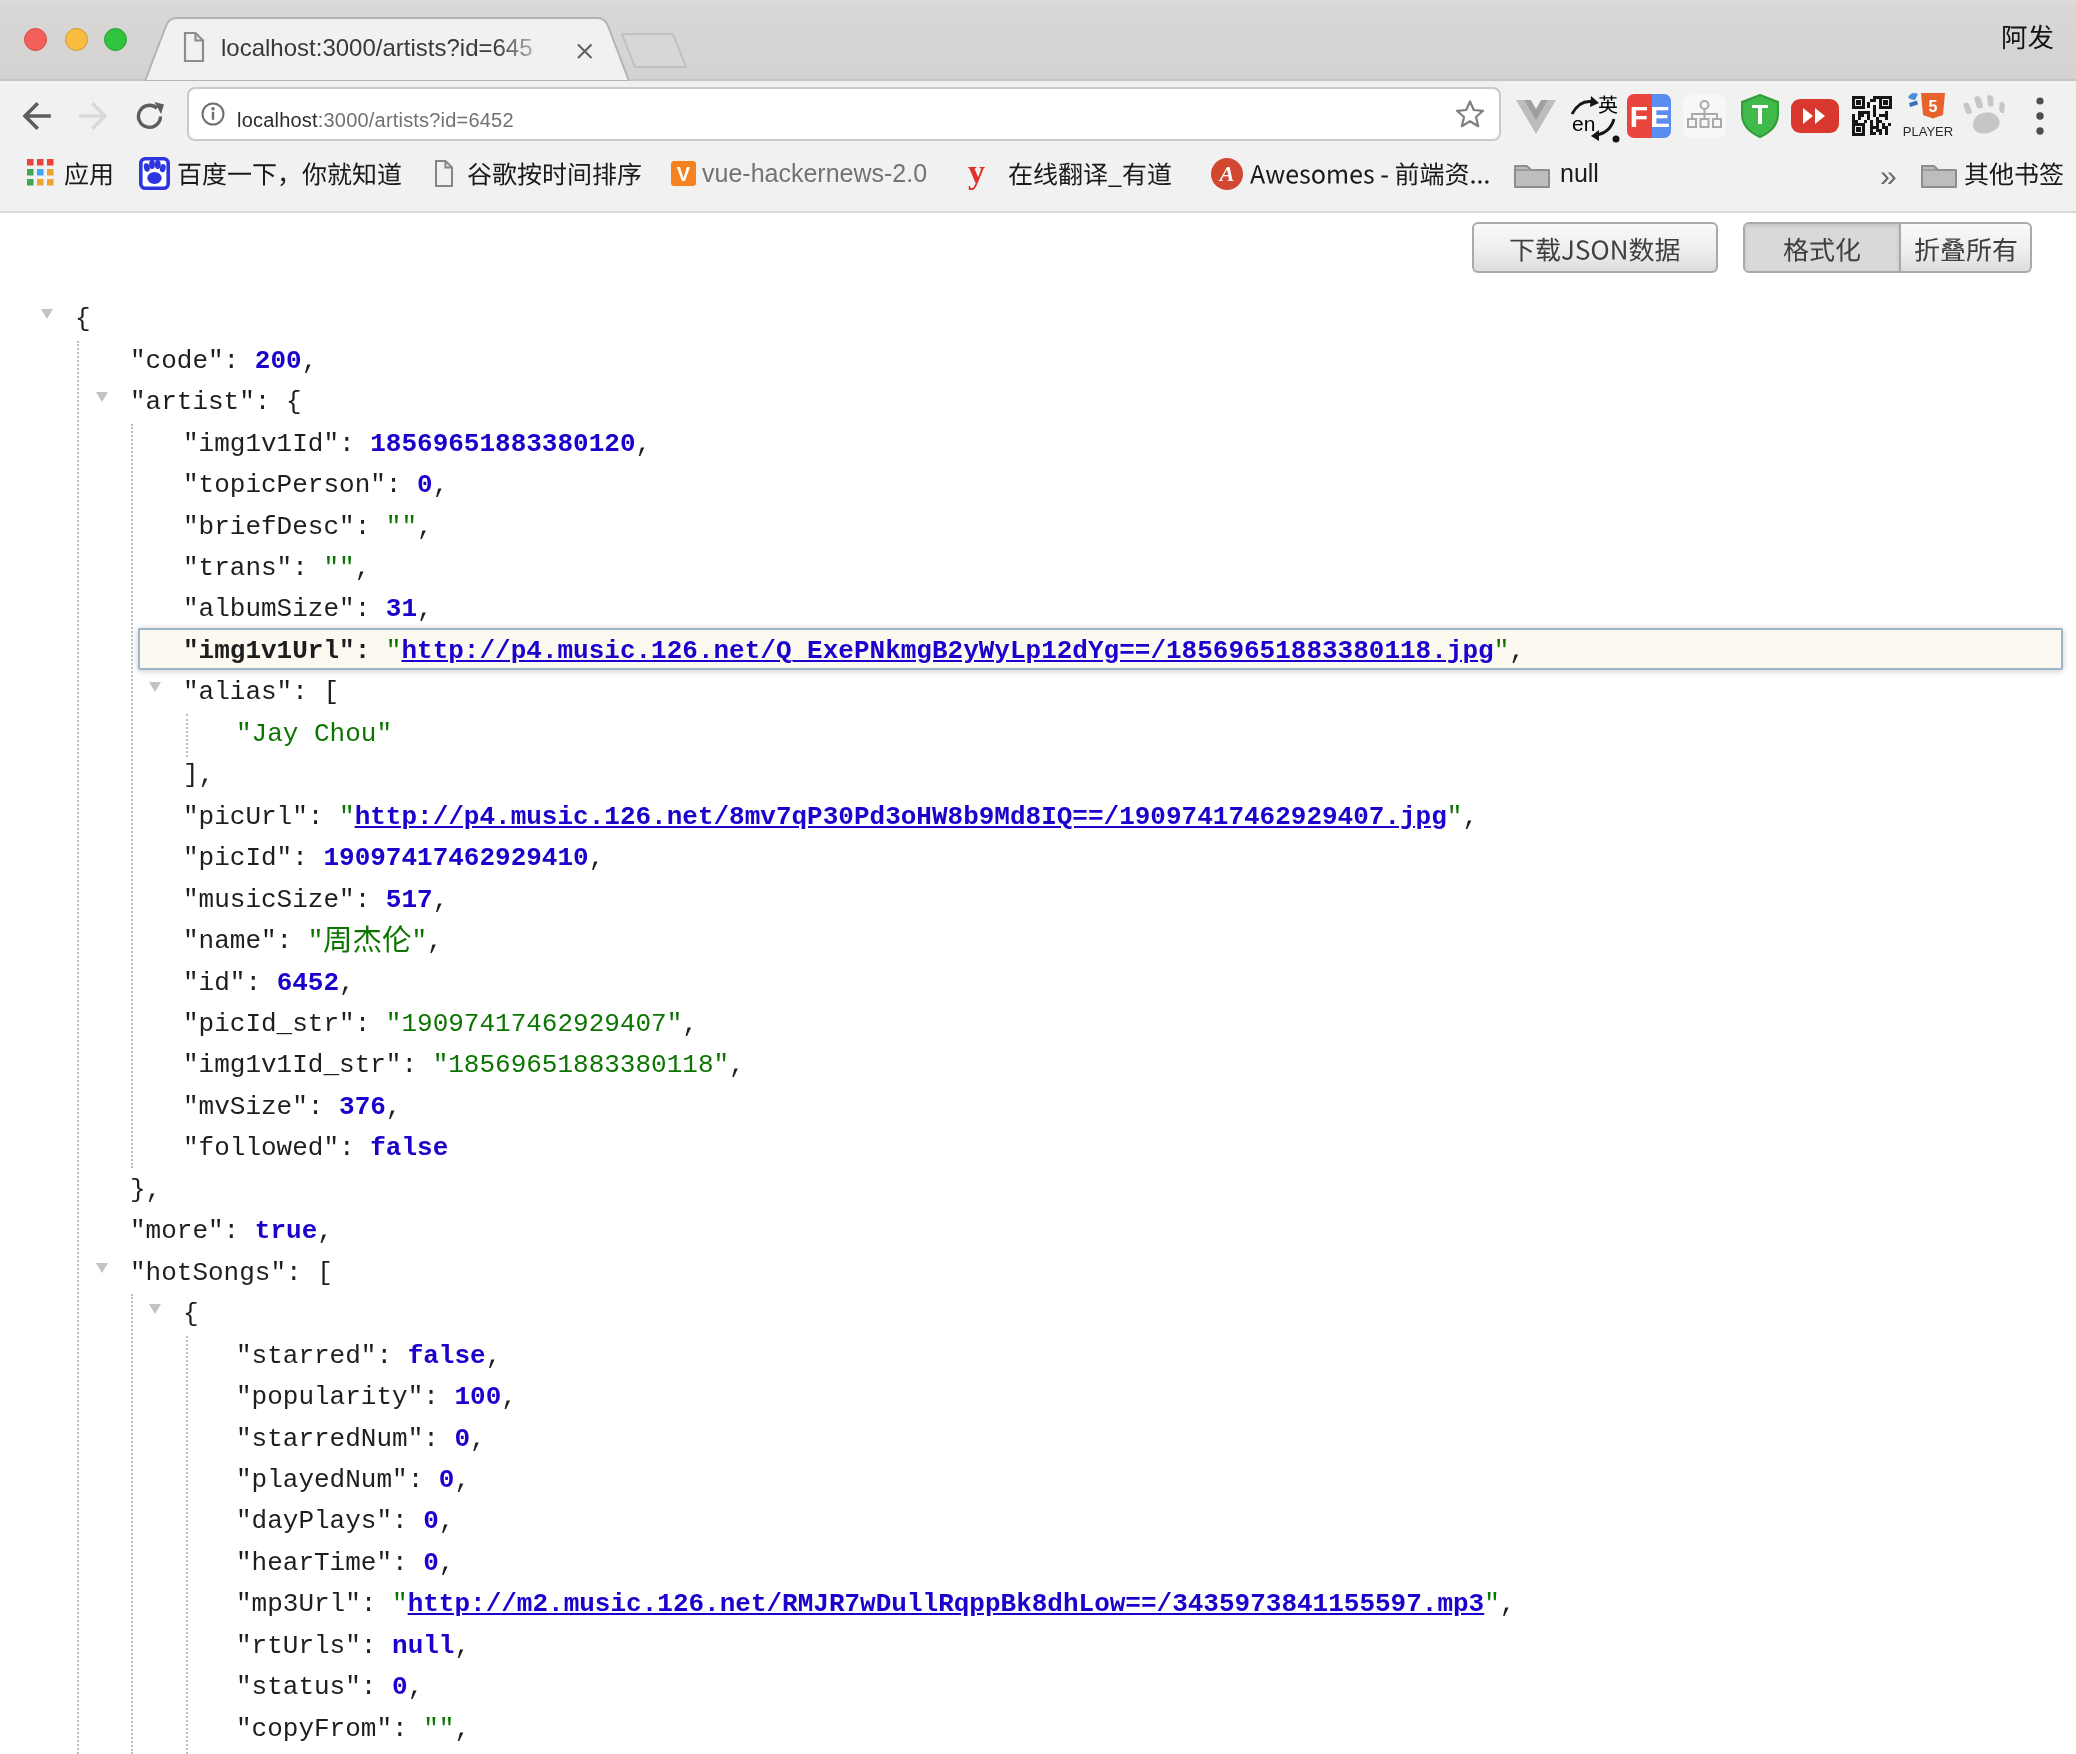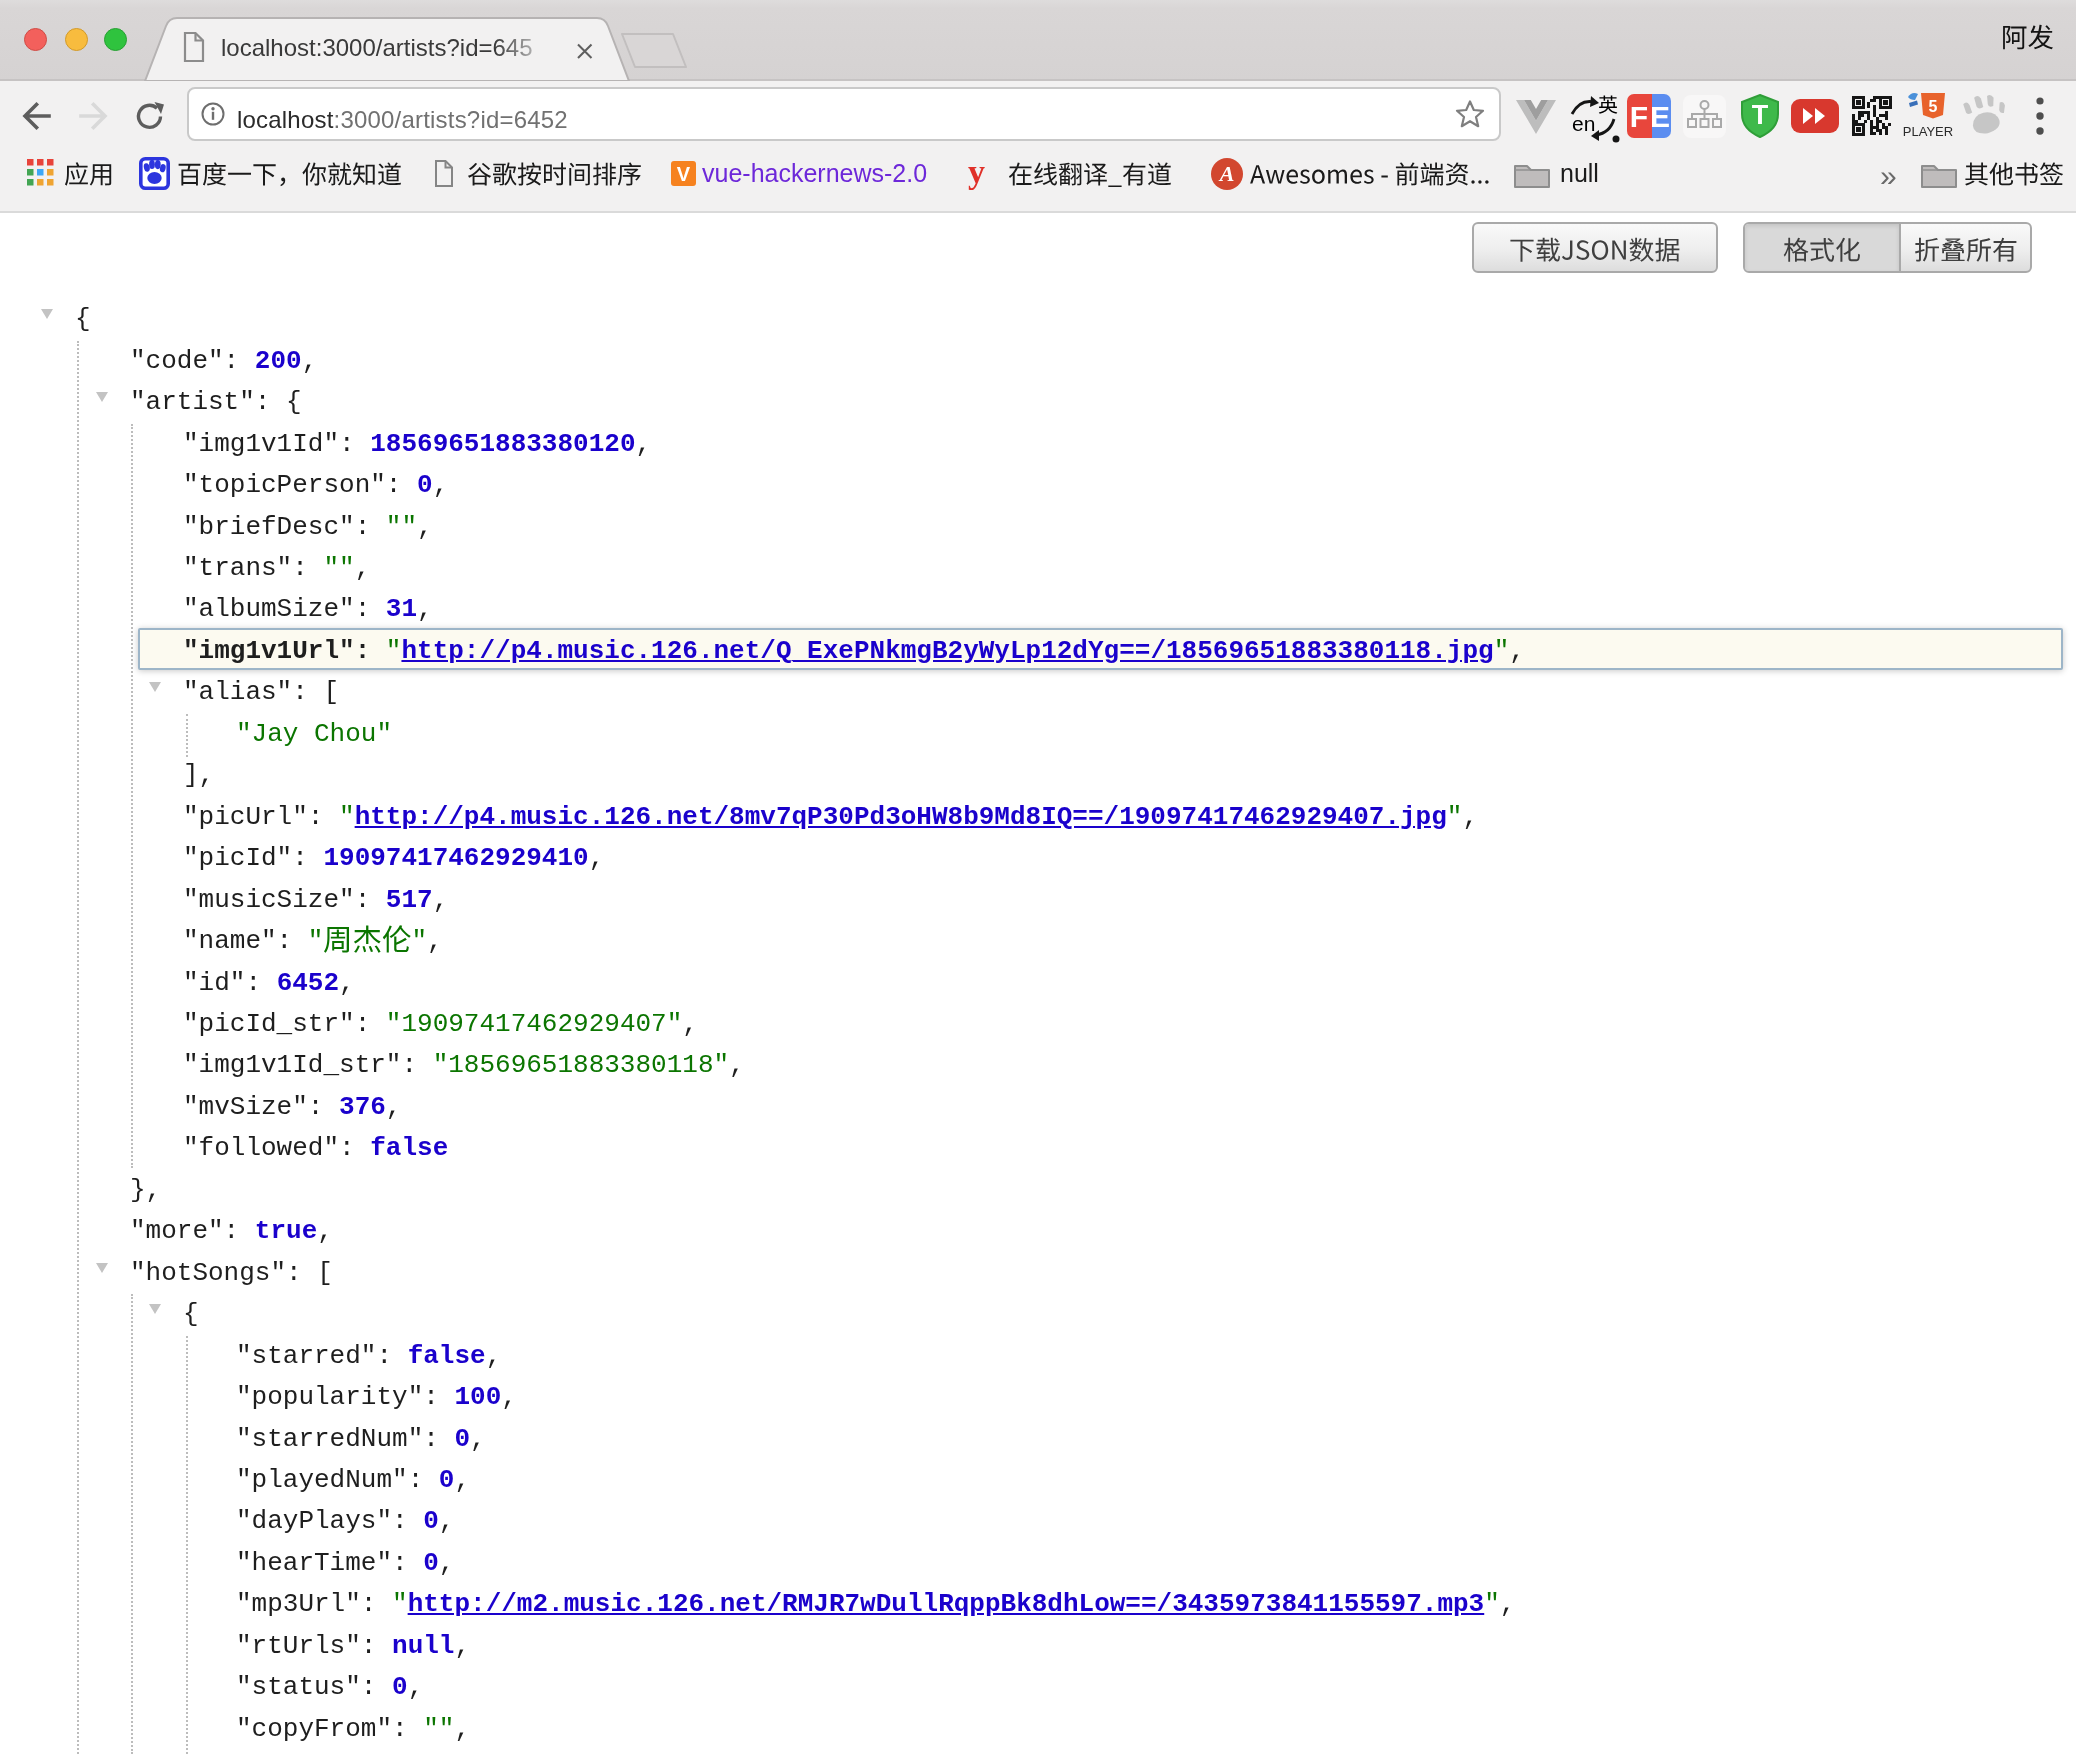--- a/index.html
+++ b/index.html
@@ -1,21 +1,21 @@
 <!DOCTYPE html>
 <html><head><meta charset="utf-8"><style>
 html,body{margin:0;padding:0}
 body{width:2076px;height:1754px;overflow:hidden;font-family:"Liberation Sans",sans-serif;background:#fff;position:relative}
 .abs{position:absolute}
 #titlebar{position:absolute;left:0;top:0;width:2076px;height:81px;background:linear-gradient(180deg,#dedcdc 0%,#d9d6d6 10%,#d5d2d2 100%)}
 #navbar{position:absolute;left:0;top:81px;width:2076px;height:78px;background:#f2f1f1}
 #bookmarks{position:absolute;left:0;top:159px;width:2076px;height:52px;background:#f2f1f1;border-bottom:2px solid #dadada}
 #content{position:absolute;left:0;top:213px;width:2076px;height:1541px;background:#fff;overflow:hidden}
 #urlbar{position:absolute;left:187px;top:6px;width:1314px;height:54px;background:#fff;border:2px solid #c9c9c9;border-radius:8px;box-sizing:border-box}
-.urltext{position:absolute;left:237px;top:0px;height:78px;line-height:78px;font-size:24px;color:#2b2b2b;letter-spacing:0.2px}
+.urltext{position:absolute;left:237px;top:0px;height:78px;line-height:78px;font-size:20px;color:#2b2b2b;letter-spacing:0.2px}
 .urltext .g{color:#717171}
 .tabtitle{position:absolute;left:221px;top:0;width:341px;height:81px;line-height:95px;font-size:24px;color:#3a3a3a;overflow:hidden;white-space:nowrap}
 .fade{position:absolute;left:495px;top:20px;width:70px;height:50px;background:linear-gradient(90deg,rgba(242,241,241,0),#f2f1f1 85%)}
 .btn{position:absolute;top:222px;height:51px;box-sizing:border-box;border:2px solid #a9a9a9;border-radius:6px;background:linear-gradient(180deg,#f9f9f9 0%,#eeeeee 55%,#dddddd 100%)}
 #json{position:absolute;left:0;top:86.3px;width:2076px;font-family:"Liberation Mono",monospace;font-size:26px;line-height:41.45px;white-space:pre;color:#1e1e1e}
 #json .n{color:#1A01CC;font-weight:bold}
 #json .s{color:#0B7500}
 #json .a{color:#1A01CC;font-weight:bold;text-decoration:underline}
 #json .b{font-weight:bold}
 .dot{position:absolute;width:0;border-left:2px dotted #bcbcbc}
@@ -238,21 +238,21 @@
     </svg>
 <div class="abs" style="left:467.0px;top:-2.0px"><svg class="" width="175" height="34" viewBox="0 -26.5 175 34" style="overflow:visible">
         <g transform="translate(0,0)">
           <path transform="translate(0,0)" d="M14.7 -19.5C17.1 -17.8 20.1 -15.2 21.5 -13.6L23.1 -14.8C21.6 -16.4 18.5 -18.9 16.2 -20.6ZM8.4 -20.4C6.8 -18.3 4.3 -16.2 2.0 -14.9C2.5 -14.6 3.2 -13.9 3.6 -13.5C5.8 -15.0 8.5 -17.4 10.2 -19.7ZM12.4 -16.6C10.2 -12.8 5.6 -9.2 1.0 -7.7C1.4 -7.2 1.9 -6.4 2.1 -5.8C3.2 -6.3 4.4 -6.9 5.6 -7.5V2.0H7.5V1.0H17.7V2.0H19.7V-7.3C20.7 -6.7 21.7 -6.2 22.8 -5.8C23.1 -6.4 23.7 -7.2 24.2 -7.6C20.2 -8.9 15.9 -11.9 13.5 -14.8L14.0 -15.5ZM7.5 -0.7V-6.4H17.7V-0.7ZM6.3 -8.0C8.7 -9.5 10.8 -11.4 12.5 -13.4C14.1 -11.4 16.2 -9.5 18.6 -8.0Z M29.0 -15.3H31.9V-12.8H29.0ZM27.6 -16.7V-11.5H33.4V-16.7ZM26.0 -9.9V-8.2H35.3V0.1C35.3 0.4 35.2 0.5 34.9 0.5C34.6 0.5 33.5 0.5 32.4 0.5C32.6 0.9 32.9 1.5 32.9 1.9C34.5 1.9 35.5 1.9 36.1 1.6C36.8 1.4 37.0 1.0 37.0 0.1V-8.2H39.3V-9.9H36.9V-18.2H38.7V-19.8H26.3V-18.2H35.1V-9.9ZM27.3 -6.7V-0.2H28.9V-1.3H33.5V-6.7ZM28.9 -5.2H32.0V-2.7H28.9ZM40.8 -21.0C40.2 -17.3 39.1 -13.7 37.5 -11.4C38.0 -11.2 38.8 -10.7 39.1 -10.4C40.0 -11.7 40.7 -13.4 41.3 -15.3H46.9C46.6 -13.6 46.2 -11.8 45.9 -10.7L47.4 -10.2C48.0 -11.8 48.6 -14.5 49.0 -16.7L47.7 -17.1L47.4 -17.0H41.8C42.1 -18.2 42.4 -19.5 42.6 -20.7ZM42.4 -13.8V-12.1C42.4 -8.5 42.0 -3.2 37.2 0.8C37.6 1.1 38.2 1.7 38.5 2.1C41.3 -0.3 42.7 -3.1 43.5 -5.8C44.4 -2.5 45.9 -0.2 48.3 2.0C48.6 1.5 49.1 1.0 49.5 0.6C46.5 -2.0 45.0 -5.0 44.1 -10.0C44.1 -10.7 44.2 -11.4 44.2 -12.1V-13.8Z M69.3 -9.5C68.9 -7.1 68.1 -5.2 66.9 -3.8C65.5 -4.5 64.2 -5.2 62.9 -5.9C63.5 -6.9 64.0 -8.2 64.6 -9.5ZM60.4 -5.2C62.0 -4.5 63.8 -3.5 65.6 -2.5C63.9 -1.1 61.8 -0.2 59.0 0.4C59.3 0.8 59.7 1.6 59.9 2.0C63.0 1.2 65.4 0.1 67.2 -1.5C69.3 -0.2 71.2 1.0 72.5 2.1L73.8 0.6C72.5 -0.4 70.6 -1.6 68.5 -2.9C69.8 -4.5 70.8 -6.7 71.3 -9.5H74.0V-11.2H65.3C65.8 -12.4 66.2 -13.7 66.6 -14.9L64.7 -15.1C64.3 -13.9 63.8 -12.5 63.3 -11.2H58.9V-9.5H62.5C61.9 -7.9 61.1 -6.4 60.4 -5.2ZM59.6 -17.8V-12.9H61.4V-16.1H71.8V-13.0H73.6V-17.8H67.8C67.5 -18.8 67.1 -20.1 66.7 -21.1L64.8 -20.8C65.2 -19.9 65.5 -18.8 65.8 -17.8ZM54.4 -21.0V-16.0H51.0V-14.2H54.4V-8.0L50.8 -6.9L51.2 -5.1L54.4 -6.1V-0.2C54.4 0.2 54.3 0.3 54.0 0.3C53.6 0.3 52.6 0.3 51.5 0.3C51.7 0.8 52.0 1.6 52.0 2.0C53.7 2.0 54.7 2.0 55.4 1.7C56.0 1.4 56.2 0.9 56.2 -0.2V-6.7L59.4 -7.7L59.2 -9.4L56.2 -8.5V-14.2H58.9V-16.0H56.2V-21.0Z M86.8 -11.3C88.2 -9.4 89.9 -6.7 90.7 -5.2L92.3 -6.2C91.5 -7.7 89.8 -10.2 88.4 -12.1ZM83.1 -10.1V-4.4H78.8V-10.1ZM83.1 -11.7H78.8V-17.2H83.1ZM77.0 -18.9V-0.6H78.8V-2.7H84.8V-18.9ZM94.1 -20.9V-16.0H86.0V-14.2H94.1V-0.8C94.1 -0.3 93.9 -0.2 93.4 -0.2C92.8 -0.1 91.0 -0.1 89.0 -0.2C89.3 0.4 89.6 1.2 89.8 1.8C92.2 1.8 93.8 1.7 94.8 1.4C95.7 1.1 96.0 0.6 96.0 -0.8V-14.2H99.0V-16.0H96.0V-20.9Z M102.3 -15.4V2.0H104.2V-15.4ZM102.7 -19.8C103.8 -18.7 105.1 -17.1 105.7 -16.1L107.2 -17.1C106.6 -18.2 105.3 -19.6 104.1 -20.7ZM109.5 -7.4H115.5V-4.0H109.5ZM109.5 -12.3H115.5V-9.0H109.5ZM107.8 -13.9V-2.5H117.2V-13.9ZM108.8 -19.6V-17.8H120.9V-0.3C120.9 0.1 120.8 0.2 120.5 0.2C120.2 0.2 119.1 0.2 118.1 0.2C118.3 0.6 118.6 1.4 118.7 1.9C120.2 1.9 121.3 1.9 122.0 1.6C122.6 1.2 122.8 0.8 122.8 -0.3V-19.6Z M129.6 -21.0V-16.0H126.4V-14.2H129.6V-8.7L126.0 -7.8L126.4 -5.9L129.6 -6.9V-0.4C129.6 -0.0 129.4 0.1 129.1 0.1C128.8 0.1 127.9 0.1 126.8 0.1C127.1 0.6 127.3 1.3 127.4 1.8C128.9 1.8 129.9 1.8 130.5 1.5C131.1 1.2 131.3 0.7 131.3 -0.4V-7.4L134.3 -8.3L134.1 -10.0L131.3 -9.2V-14.2H134.1V-16.0H131.3V-21.0ZM134.5 -6.3V-4.6H138.8V2.0H140.6V-20.8H138.8V-16.7H135.0V-15.0H138.8V-11.5H135.1V-9.9H138.8V-6.3ZM142.9 -20.8V2.0H144.7V-4.5H149.1V-6.2H144.7V-9.9H148.5V-11.5H144.7V-15.0H148.8V-16.7H144.7V-20.8Z M159.3 -10.9C160.9 -10.2 162.9 -9.2 164.6 -8.4H155.8V-6.8H163.6V-0.2C163.6 0.2 163.4 0.3 162.9 0.3C162.4 0.3 160.8 0.3 158.9 0.3C159.2 0.8 159.5 1.5 159.6 2.0C161.8 2.0 163.3 2.0 164.2 1.8C165.2 1.5 165.4 1.0 165.4 -0.2V-6.8H170.8C170.0 -5.6 169.0 -4.5 168.2 -3.7L169.7 -2.9C171.0 -4.2 172.4 -6.1 173.7 -7.9L172.4 -8.5L172.1 -8.4H167.4L167.6 -8.6C167.1 -8.9 166.4 -9.2 165.7 -9.6C167.8 -10.7 169.9 -12.3 171.4 -13.9L170.2 -14.8L169.8 -14.7H157.2V-13.1H168.1C166.9 -12.1 165.5 -11.1 164.1 -10.4C162.8 -11.0 161.5 -11.6 160.4 -12.0ZM161.8 -20.6C162.2 -19.9 162.6 -19.0 162.9 -18.2H153.0V-11.2C153.0 -7.6 152.8 -2.6 150.8 1.0C151.2 1.2 152.0 1.8 152.3 2.1C154.5 -1.7 154.8 -7.4 154.8 -11.2V-16.4H173.8V-18.2H165.1C164.7 -19.0 164.1 -20.2 163.6 -21.1Z" fill="#1b1b1b"></path>
         </g>
       </svg></div>
 <svg class="abs" style="left:671px;top:2px" width="25" height="25" viewBox="0 0 25 25">
 <rect width="25" height="25" rx="3" fill="#f6821f"></rect>
 <text x="12.5" y="20" font-family="Liberation Sans" font-size="20" font-weight="bold" fill="#fff" text-anchor="middle">V</text>
     </svg>
-<div class="abs" style="left:702px;top:1.9px;font-size:25px;color:#6d28d9;line-height:25px">vue-hackernews-2.0</div>
+<div class="abs" style="left:702px;top:1.9px;font-size:25px;color:#737373;line-height:25px">vue-hackernews-2.0</div>
 <div class="abs" style="left:968px;top:-6px;font-size:34px;color:#e03028;font-weight:bold;font-family:'Liberation Serif',serif">y</div>
 <div class="abs" style="left:1008.0px;top:-2.0px"><svg class="" width="164" height="34" viewBox="0 -26.5 164 34" style="overflow:visible">
         <g transform="translate(0,0)">
           <path transform="translate(0,0)" d="M9.8 -21.0C9.4 -19.7 9.0 -18.4 8.5 -17.1H1.6V-15.3H7.6C6.0 -12.1 3.8 -9.2 1.0 -7.2C1.2 -6.7 1.7 -5.9 1.9 -5.4C3.0 -6.2 4.0 -7.0 4.8 -8.0V1.9H6.7V-10.2C7.9 -11.8 8.9 -13.5 9.8 -15.3H23.5V-17.1H10.5C11.0 -18.2 11.4 -19.4 11.7 -20.5ZM15.0 -14.0V-9.2H9.3V-7.5H15.0V-0.4H8.3V1.4H23.5V-0.4H16.8V-7.5H22.5V-9.2H16.8V-14.0Z M26.4 -1.4 26.8 0.5C29.1 -0.2 32.0 -1.2 35.0 -2.0L34.7 -3.6C31.6 -2.7 28.4 -1.9 26.4 -1.4ZM42.6 -19.5C43.9 -18.9 45.4 -17.9 46.2 -17.2L47.3 -18.4C46.5 -19.1 44.9 -20.0 43.7 -20.6ZM26.8 -10.6C27.1 -10.8 27.8 -10.9 30.8 -11.3C29.7 -9.7 28.7 -8.4 28.2 -7.9C27.5 -7.0 26.9 -6.4 26.4 -6.3C26.6 -5.8 26.9 -4.9 26.9 -4.5C27.5 -4.9 28.3 -5.1 34.6 -6.4C34.5 -6.8 34.5 -7.5 34.6 -8.0L29.6 -7.1C31.5 -9.3 33.4 -12.1 35.0 -14.8L33.5 -15.8C33.0 -14.8 32.4 -13.9 31.9 -13.0L28.7 -12.7C30.2 -14.8 31.6 -17.5 32.7 -20.1L31.0 -20.9C30.0 -17.9 28.1 -14.7 27.6 -13.9C27.1 -13.1 26.6 -12.5 26.2 -12.4C26.4 -11.9 26.7 -11.0 26.8 -10.6ZM47.2 -8.7C46.2 -7.2 44.8 -5.7 43.2 -4.5C42.8 -5.8 42.5 -7.4 42.2 -9.2L48.6 -10.4L48.3 -12.0L42.0 -10.9C41.9 -11.9 41.7 -13.0 41.7 -14.2L47.9 -15.1L47.6 -16.8L41.5 -15.9C41.5 -17.5 41.5 -19.2 41.5 -21.1H39.6C39.6 -19.2 39.7 -17.4 39.8 -15.6L35.8 -15.0L36.1 -13.3L39.9 -13.9C40.0 -12.7 40.1 -11.6 40.2 -10.5L35.3 -9.6L35.6 -7.9L40.4 -8.8C40.7 -6.8 41.1 -4.9 41.7 -3.3C39.5 -1.9 37.1 -0.8 34.5 0.0C35.0 0.4 35.5 1.1 35.7 1.6C38.0 0.7 40.3 -0.4 42.3 -1.7C43.3 0.6 44.7 1.9 46.4 1.9C48.2 1.9 48.7 1.1 49.1 -1.7C48.7 -1.9 48.0 -2.3 47.7 -2.7C47.5 -0.5 47.3 0.1 46.6 0.1C45.5 0.1 44.6 -0.9 43.8 -2.8C45.8 -4.2 47.5 -6.0 48.8 -8.0Z M62.8 -15.4C63.4 -13.8 64.1 -11.7 64.4 -10.4L65.7 -10.9C65.5 -12.1 64.7 -14.2 64.0 -15.8ZM68.3 -15.5C69.0 -13.9 69.7 -11.8 70.0 -10.5L71.3 -10.9C71.0 -12.2 70.3 -14.2 69.6 -15.8ZM60.0 -18.4C59.8 -17.4 59.1 -16.0 58.6 -15.0H57.8V-18.8C59.4 -19.0 60.8 -19.2 62.0 -19.5L61.0 -20.8C58.7 -20.3 54.7 -19.8 51.4 -19.6C51.6 -19.3 51.8 -18.7 51.8 -18.3C53.2 -18.4 54.7 -18.5 56.2 -18.7V-15.0H51.2V-13.5H55.6C54.4 -11.9 52.5 -10.1 50.9 -9.2C51.2 -8.7 51.5 -8.0 51.7 -7.5L52.1 -7.8V2.0H53.6V0.6H60.2V1.7H61.8V-8.0H52.4C53.7 -9.1 55.1 -10.6 56.2 -12.1V-8.5H57.8V-12.2C59.1 -11.2 60.8 -9.7 61.5 -8.9L62.5 -10.4C61.8 -10.9 59.3 -12.7 58.1 -13.5H62.1V-15.0H60.1C60.6 -15.9 61.1 -16.9 61.5 -17.9ZM52.5 -17.8C52.9 -16.9 53.3 -15.7 53.5 -15.0L54.8 -15.4C54.6 -16.1 54.2 -17.2 53.8 -18.1ZM56.3 -3.1V-1.0H53.6V-3.1ZM57.7 -3.1H60.2V-1.0H57.7ZM56.3 -4.5H53.6V-6.5H56.3ZM57.7 -4.5V-6.5H60.2V-4.5ZM62.3 -5.0 63.2 -3.7C64.1 -4.7 65.2 -5.8 66.2 -7.0V-0.2C66.2 0.2 66.1 0.2 65.8 0.2C65.5 0.3 64.6 0.3 63.6 0.2C63.9 0.7 64.1 1.5 64.2 1.9C65.5 1.9 66.4 1.9 67.0 1.6C67.5 1.3 67.7 0.8 67.7 -0.2V-19.8H62.8V-18.2H66.2V-9.1C64.7 -7.5 63.3 -6.0 62.3 -5.0ZM68.0 -5.2 69.0 -4.0C69.8 -4.9 70.8 -5.9 71.7 -7.0V-0.2C71.7 0.2 71.6 0.2 71.3 0.2C71.0 0.2 70.0 0.3 69.0 0.2C69.3 0.7 69.5 1.5 69.6 1.9C71.0 1.9 71.9 1.9 72.5 1.6C73.1 1.3 73.3 0.8 73.3 -0.2V-19.8H68.3V-18.2H71.7V-9.1C70.3 -7.6 69.0 -6.2 68.0 -5.2Z M77.5 -19.5C78.6 -18.2 79.9 -16.3 80.4 -15.2L82.0 -16.2C81.3 -17.4 80.0 -19.2 78.9 -20.4ZM90.3 -10.3V-8.1H85.3V-6.4H90.3V-3.8H83.9V-3.1L83.5 -4.0L81.5 -2.5V-13.2H76.2V-11.4H79.7V-2.4C79.7 -1.2 78.9 -0.4 78.5 0.0C78.8 0.3 79.3 1.0 79.5 1.4C79.8 0.9 80.4 0.4 83.9 -2.2V-2.1H90.3V2.1H92.1V-2.1H98.8V-3.8H92.1V-6.4H97.1V-8.1H92.1V-10.3ZM95.0 -18.0C94.1 -16.7 92.8 -15.5 91.3 -14.4C90.0 -15.5 88.8 -16.7 87.9 -18.0ZM84.2 -19.7V-18.0H86.0C87.0 -16.3 88.3 -14.8 89.8 -13.5C87.7 -12.2 85.3 -11.3 83.0 -10.8C83.3 -10.4 83.8 -9.7 84.0 -9.2C86.5 -9.9 89.1 -11.0 91.3 -12.4C93.3 -11.1 95.6 -10.1 98.1 -9.4C98.4 -9.9 98.9 -10.7 99.3 -11.0C97.0 -11.5 94.8 -12.3 92.9 -13.4C94.9 -15.0 96.7 -16.8 97.8 -19.1L96.5 -19.8L96.2 -19.7Z M100.3 3.5H113.6V2.0H100.3Z M123.8 -21.0C123.4 -19.9 123.1 -18.8 122.6 -17.8H115.5V-16.0H121.9C120.3 -12.7 118.0 -9.7 115.0 -7.6C115.3 -7.2 115.9 -6.6 116.2 -6.2C117.8 -7.3 119.1 -8.6 120.3 -10.2V2.0H122.2V-3.0H132.7V-0.4C132.7 0.0 132.5 0.2 132.1 0.2C131.7 0.2 130.1 0.2 128.5 0.1C128.7 0.7 129.0 1.4 129.1 1.9C131.2 1.9 132.6 1.9 133.4 1.7C134.3 1.3 134.5 0.8 134.5 -0.4V-13.1H122.4C122.9 -14.1 123.4 -15.0 123.9 -16.0H137.4V-17.8H124.6C125.0 -18.7 125.3 -19.6 125.6 -20.6ZM122.2 -7.2H132.7V-4.6H122.2ZM122.2 -8.8V-11.4H132.7V-8.8Z M140.6 -19.1C141.9 -17.9 143.5 -16.1 144.2 -14.9L145.7 -16.0C144.9 -17.1 143.3 -18.8 142.0 -20.0ZM150.3 -9.2H158.7V-7.1H150.3ZM150.3 -5.8H158.7V-3.7H150.3ZM150.3 -12.6H158.7V-10.5H150.3ZM148.6 -14.0V-2.2H160.6V-14.0H154.6C154.8 -14.7 155.2 -15.4 155.4 -16.1H162.7V-17.7H158.0C158.6 -18.5 159.2 -19.5 159.8 -20.5L157.9 -21.0C157.5 -20.0 156.8 -18.7 156.1 -17.7H151.4L152.7 -18.3C152.4 -19.1 151.6 -20.3 150.9 -21.1L149.3 -20.4C150.0 -19.6 150.7 -18.5 151.0 -17.7H146.8V-16.1H153.4C153.2 -15.5 153.0 -14.7 152.8 -14.0ZM145.5 -12.1H140.2V-10.3H143.7V-2.6C142.6 -2.1 141.3 -1.1 140.0 0.2L141.2 1.7C142.5 0.2 143.8 -1.2 144.7 -1.2C145.2 -1.2 146.0 -0.4 147.1 0.2C148.8 1.2 150.9 1.4 153.9 1.4C156.3 1.4 160.7 1.3 162.5 1.2C162.5 0.6 162.8 -0.2 163.0 -0.7C160.6 -0.4 156.9 -0.2 153.9 -0.2C151.2 -0.2 149.1 -0.4 147.5 -1.3C146.6 -1.8 146.0 -2.2 145.5 -2.5Z" fill="#1b1b1b"></path>
         </g>
       </svg></div>
 <svg class="abs" style="left:1211px;top:-1px" width="32" height="32" viewBox="0 0 32 32">
 <circle cx="16" cy="16" r="16" fill="#d2472f"></circle>
 <text x="16" y="23" font-family="Liberation Serif" font-style="italic" font-size="22" font-weight="bold" fill="#fff" text-anchor="middle">A</text>
     </svg>

